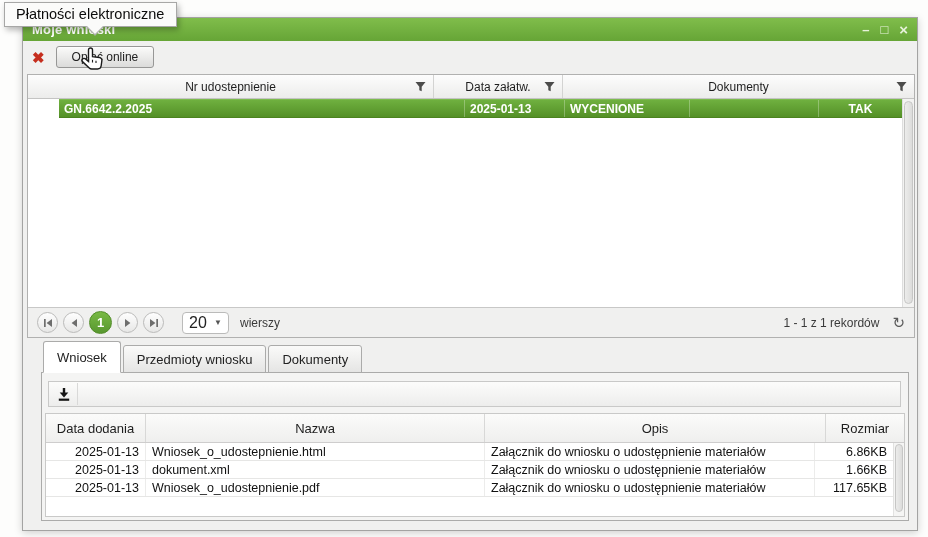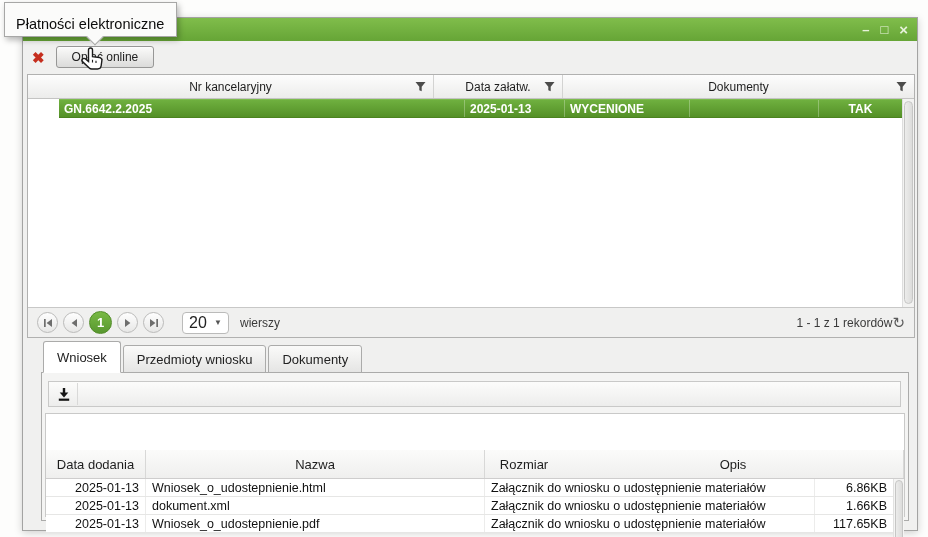--- a/index.html
+++ b/index.html
@@ -64,21 +64,21 @@
   .pcur { width:23px; height:23px; border-radius:50%;
           background:linear-gradient(#78b944,#599830); border:1px solid #528d29;
           color:#fff; font-weight:bold; font-size:13px;
           display:flex; align-items:center; justify-content:center; }
   .psize { margin-left:13px; width:47px; height:22px; border:1px solid #bbbbba;
            border-radius:4px; background:#fff; display:flex; align-items:center;
            justify-content:space-between; padding:0 6px; }
   .psize .num { font-size:16px; color:#222; }
   .psize .arr { font-size:8px; color:#555; }
   .rowsword { margin-left:6px; color:#3a3a3a; }
-  .pright { margin-left:auto; display:flex; align-items:center; }
+  .pright { margin-left:auto; display:flex; align-items:center; gap:13px; }
   .records { font-size:12px; color:#3a3a3a; }
   .refresh { font-size:15px; color:#5b5b5b; line-height:1; }
 
   
   .tabs { position:absolute; left:8px; top:323px; right:8px; height:32px;
           display:flex; align-items:flex-end; gap:2px;padding-left:12px; }
   .tab { height:28px; padding:0 13px; display:flex; align-items:center;
          font-size:13px; color:#222;
          background:linear-gradient(#fafaf9,#e5e5e4);
          border:1px solid #ababaa; border-radius:3px 3px 0 0; }
@@ -89,42 +89,42 @@
   .panel { position:absolute; left:18px; top:354px; width:868px; height:149px;
            border:1px solid #ababaa; background:#f4f4f3; z-index:2; }
   .pstrip { position:absolute; left:6px; right:7px; top:8px; height:26px;
             background:linear-gradient(#fcfcfb,#ededec);
             border:1px solid #c9c9c8; display:flex; align-items:center; padding:0 2px; }
   .dlbtn { width:27px; height:22px; display:flex; align-items:center;
            justify-content:center; border-right:1px solid #d9d9d8; background:transparent; border-top:none; border-left:none; border-bottom:none; }
   .dtable { position:absolute; left:3px; right:3px; top:40px; bottom:3px;
             background:#fff; border:1px solid #c9c9c8; }
   .dhead { display:flex; height:29px; background:linear-gradient(#fbfbfa,#efefee);
-           border-bottom:1px solid #cecdcd; font-size:13px; color:#1e1e1e;margin-top:36px; }
+           border-bottom:1px solid #cecdcd; font-size:13px; color:#1e1e1e; }
   .dh { display:flex; align-items:center; justify-content:center;
         border-right:1px solid #d8d8d7; }
   .d0{width:100px} .d1{width:339px} .d2{flex:1} .d3{width:78px; border-right:none;}
   .dbody { position:relative; height:calc(100% - 29px); }
   .drow { display:flex; height:18px; margin-right:11px; font-size:12.5px; color:#111;
           border-bottom:1px solid #e6e6e5; background:#fff; }
   .dc { display:flex; align-items:center; padding:0 6px; white-space:nowrap;
         overflow:hidden; border-right:1px solid #ececeb; }
   .dc.d3 { border-right:none; }
   .dc.right { justify-content:flex-end; }
   .dscroll { position:absolute; right:0; top:0; bottom:0; width:11px;
              background:#f5f5f4; border-left:1px solid #e2e2e1; }
   .dthumb { position:absolute; left:1px; right:1px; top:1px; bottom:4px;
             background:linear-gradient(90deg,#ececeb,#dcdcdb);
             border:1px solid #c6c6c5; border-radius:5px; }
 
   
   .tooltip { position:absolute; left:4px; top:2px; z-index:10;
              background:#fbfbfa; border:1px solid #a7a7a6;
              box-shadow:2px 3px 6px rgba(0,0,0,.28);
-             padding:13px 12px 4px 11px; font-size:14.5px; color:#0c0c0c;text-align:right; }
+             padding:3px 12px 4px 11px; font-size:14.5px; color:#0c0c0c;text-align:right; }
   .tooltip-arrow { position:absolute; left:84px; bottom:-7px; width:12px; height:12px;
                    background:#fbfbfa; transform:rotate(45deg);
                    border-right:1px solid #a7a7a6; border-bottom:1px solid #a7a7a6; }
 
   
   .cursor { position:absolute; left:79px; top:46px; z-index:20; }
 
   svg { display:block; }
 </style>
 </head>
@@ -144,21 +144,21 @@
     </div>
 
     <div class="toolbar">
       <span class="delete-x">✖</span>
       <button class="btn-pay">Opłać online</button>
     </div>
 
     <div class="grid">
       <div class="ghead">
         <div class="gh c0">
-          <span>Nr kancelaryjny</span>
+          <span>Nr udostepnienie</span>
           <span class="funnel">
             <svg width="13" height="12" viewBox="0 0 13 12">
                 <path d="M1.5 1h10L7.7 5.7v4.6l-2.4-1V5.7z" fill="#4c4c4b"></path>
               </svg>
           </span>
         </div>
         <div class="gh c3">
           <span>Data załatw.</span>
           <span class="funnel">
             <svg width="13" height="12" viewBox="0 0 13 12">
@@ -239,22 +239,22 @@
             <path d="M3.7 5.6h8.6L8 10.6z" fill="#161616"></path>
             <rect x="2.8" y="11.6" width="10.4" height="2.2" fill="#161616"></rect>
           </svg>
         </button>
       </div>
 
       <div class="dtable">
         <div class="dhead">
           <div class="dh d0">Data dodania</div>
           <div class="dh d1">Nazwa</div>
+          <div class="dh d2">Opis</div>
           <div class="dh d3">Rozmiar</div>
-          <div class="dh d2">Opis</div>
         </div>
         <div class="dbody">
           <div class="drow">
             <div class="dc d0 right">2025-01-13</div>
             <div class="dc d1">Wniosek_o_udostepnienie.html</div>
             <div class="dc d2">Załącznik do wniosku o udostępnienie materiałów</div>
             <div class="dc d3 right">6.86KB</div>
           </div>
           <div class="drow">
             <div class="dc d0 right">2025-01-13</div>

